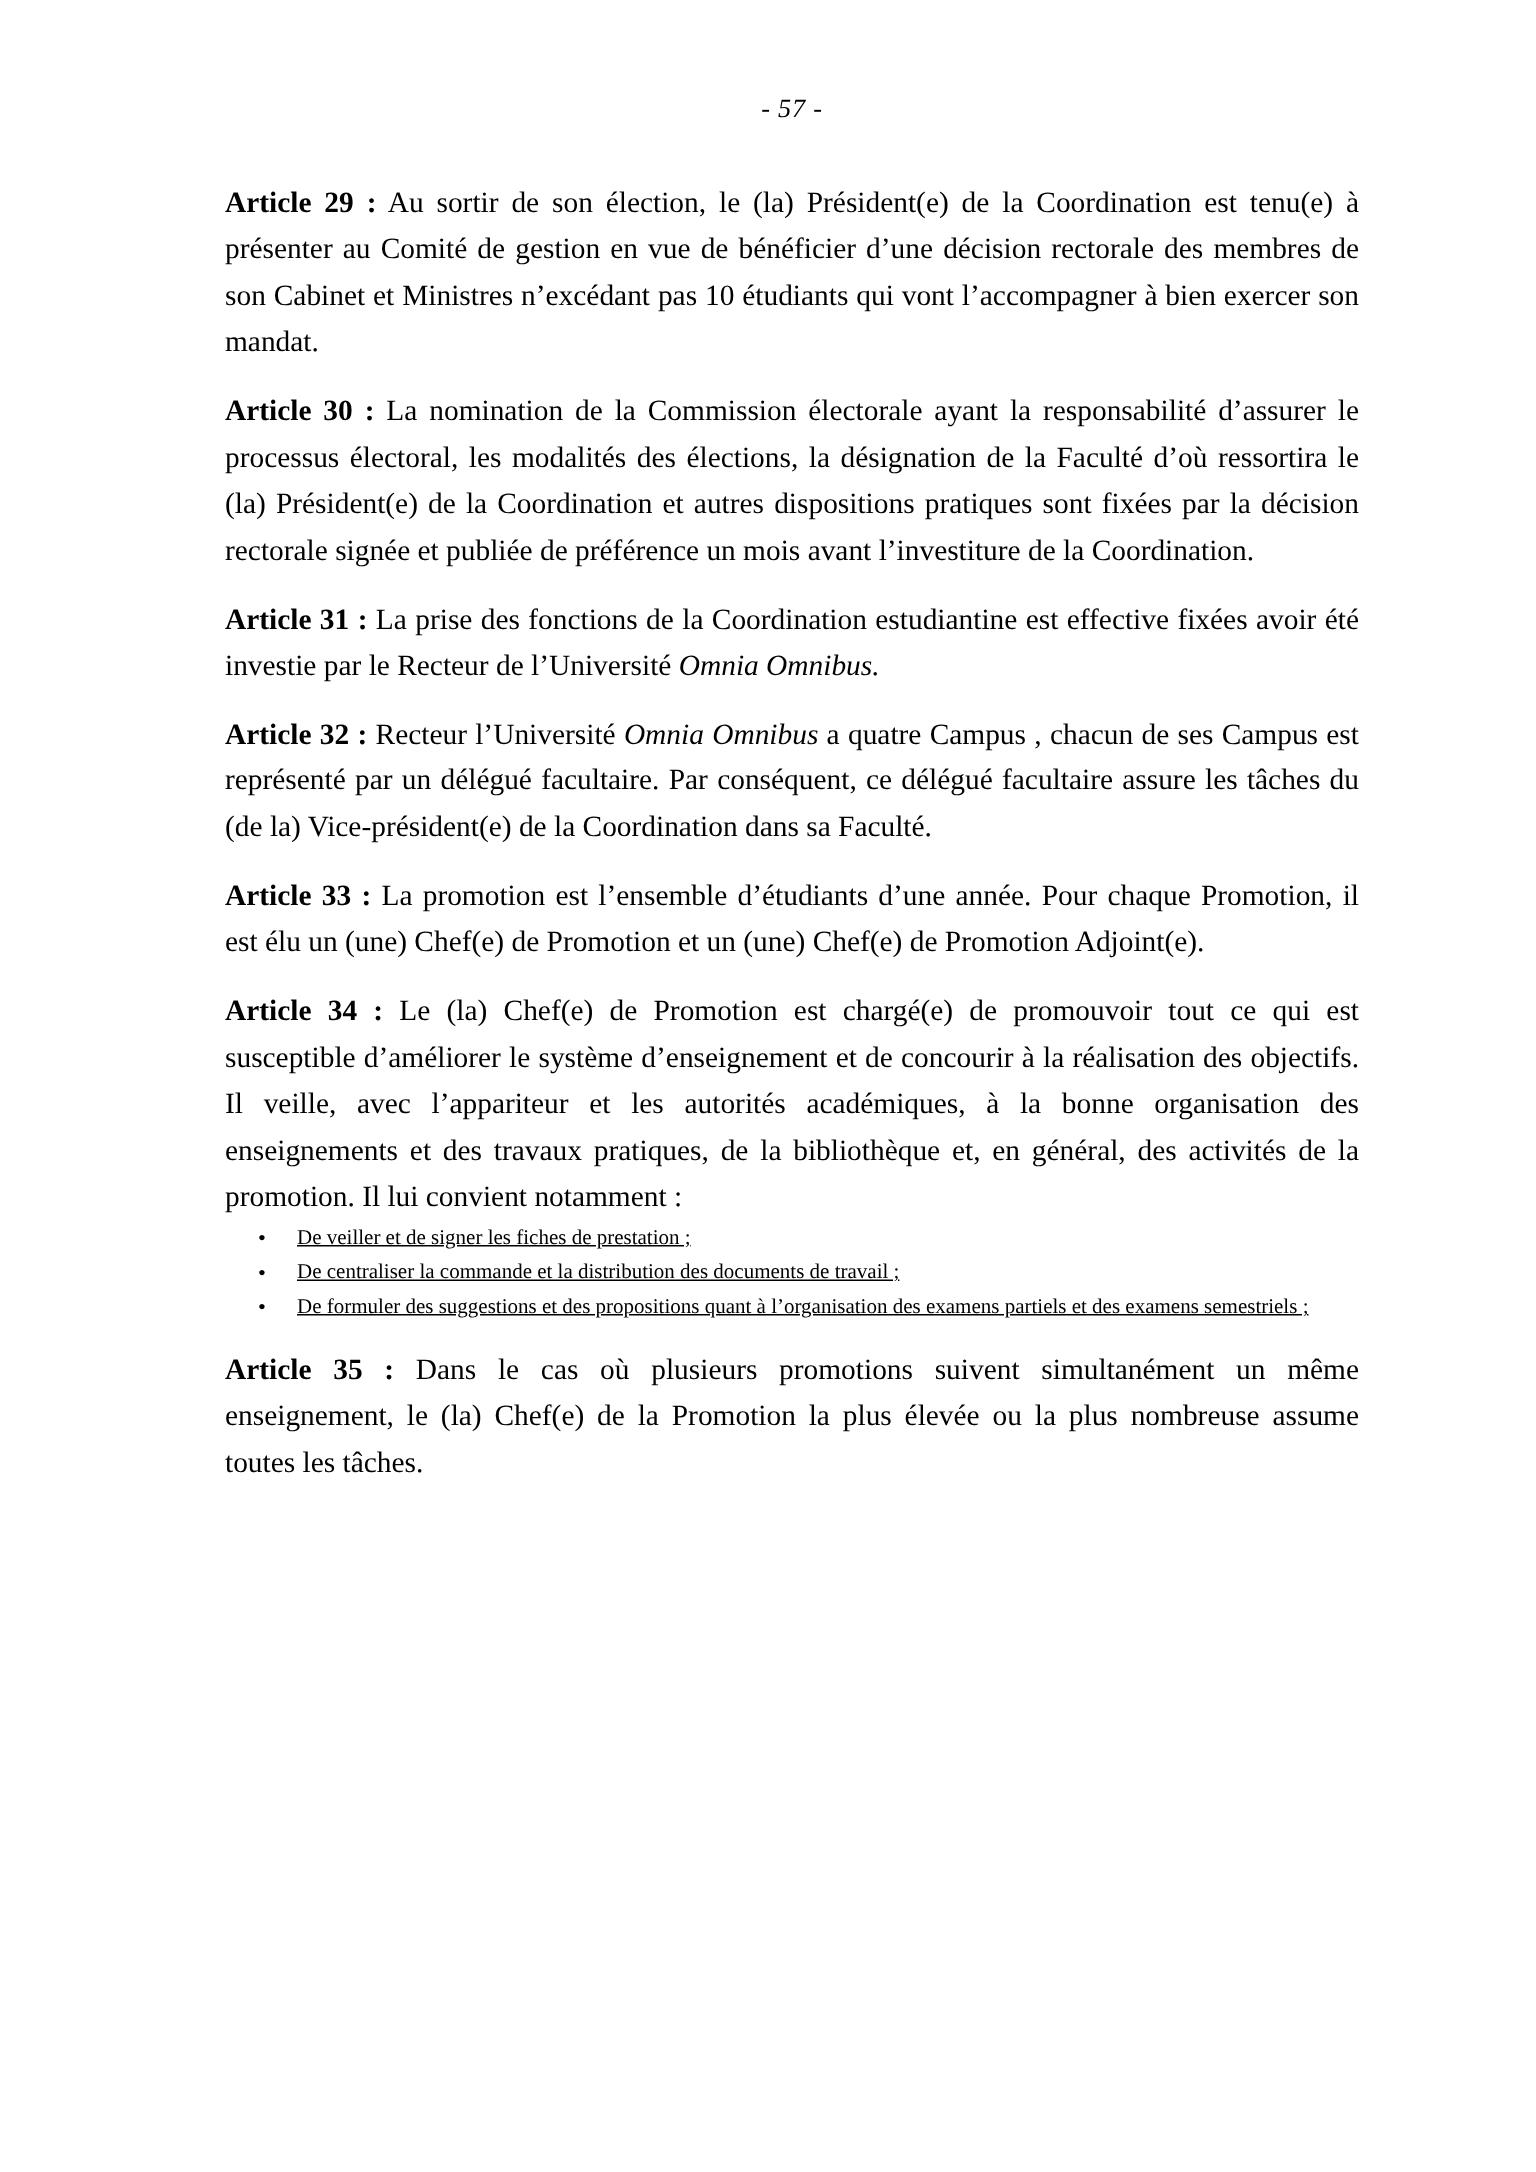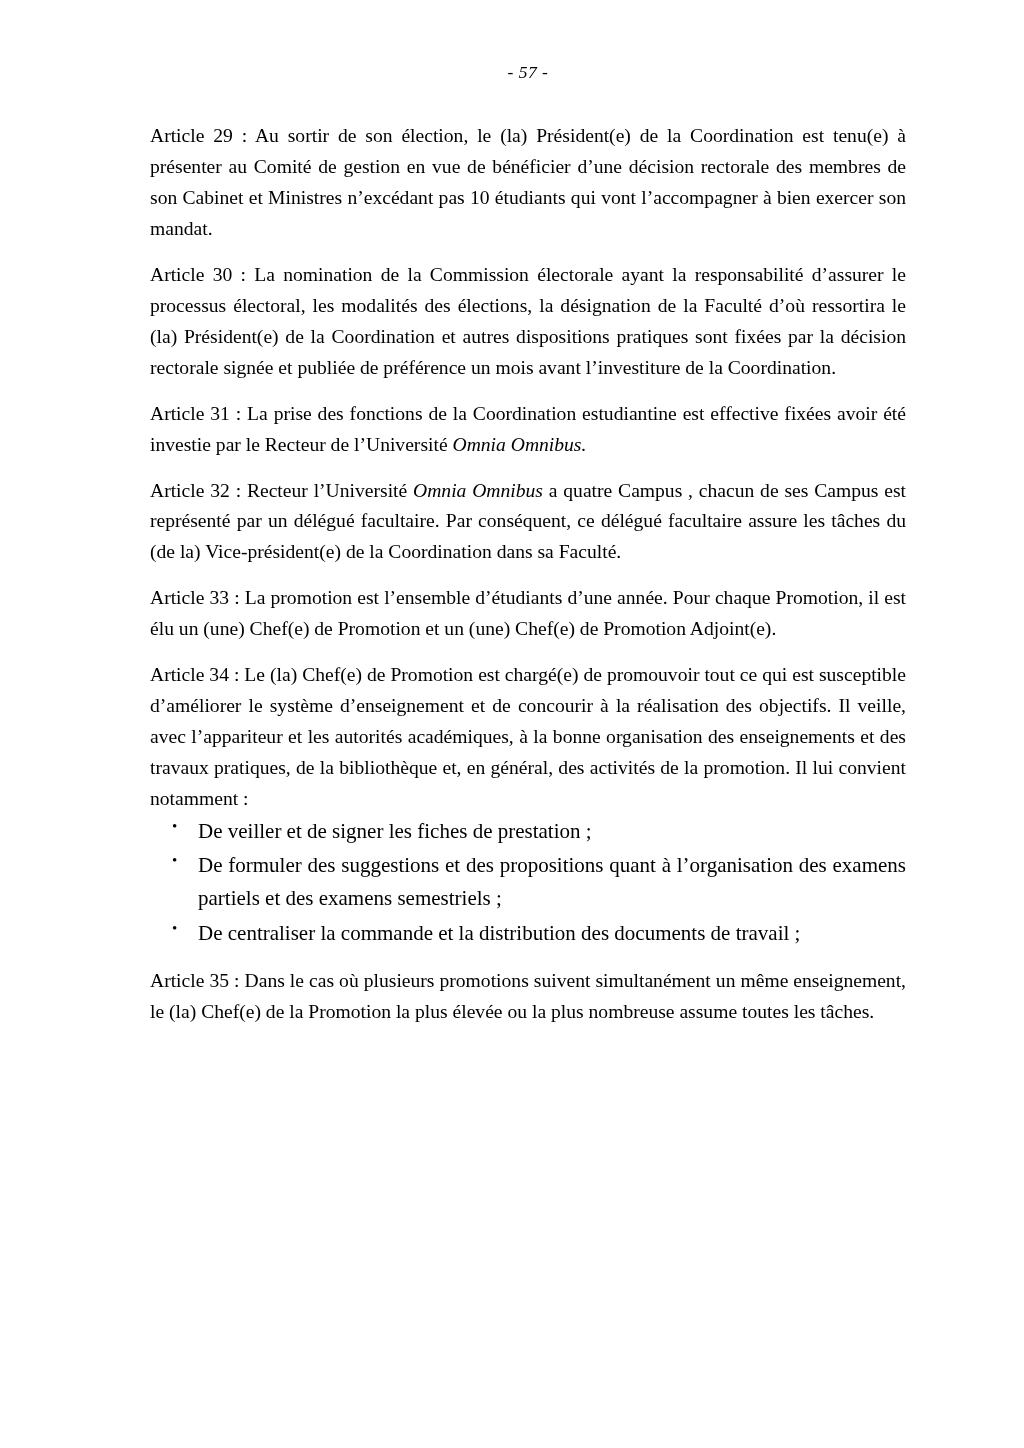--- a/index.html
+++ b/index.html
@@ -30,37 +30,38 @@
   }
   .para {
     font-size: 19.6px;
     line-height: 1.58;
     text-align: justify;
     text-justify: inter-word;
     margin: 0 0 15px 0;
     hyphens: none;
   }
   .para .lead {
-    font-weight: normal;
+    font-weight: bold;
   }
   .it {
     font-style: italic;
   }
   ul.bullets {
     list-style: none;
     margin: 0 0 0 0;
     padding: 0;
   }
   ul.bullets li {
-    font-size: 21px;
+    font-size: 14px;
     line-height: 1.58;
     text-align: justify;
     position: relative;
     padding-left: 48px;
     margin-bottom: 1px;
+    text-decoration: underline;
   }
   ul.bullets li::before {
     content: "\2022";
     position: absolute;
     left: 22px;
     top: 0;
     font-size: 15px;
   }
   .para.tight {
     margin-bottom: 0;
@@ -95,21 +96,21 @@
   <p class="para">
     <span class="lead">Article 33 :</span><span> La promotion est l’ensemble d’étudiants d’une année. Pour chaque Promotion, il est élu un (une) Chef(e) de Promotion et un (une) Chef(e) de Promotion Adjoint(e).</span>
   </p>
 
   <p class="para tight">
     <span class="lead">Article 34 :</span><span> Le (la) Chef(e) de Promotion est chargé(e) de promouvoir tout ce qui est susceptible d’améliorer le système d’enseignement et de concourir à la réalisation des objectifs. Il veille, avec l’appariteur et les autorités académiques, à la bonne organisation des enseignements et des travaux pratiques, de la bibliothèque et, en général, des activités de la promotion. Il lui convient notamment :</span>
   </p>
 
   <ul class="bullets">
     <li>De veiller et de signer les fiches de prestation ;</li>
+    <li>De centraliser la commande et la distribution des documents de travail ;</li>
     <li>De formuler des suggestions et des propositions quant à l’organisation des examens partiels et des examens semestriels ;</li>
-    <li>De centraliser la commande et la distribution des documents de travail ;</li>
   </ul>
 
   <p class="para after-list">
     <span class="lead">Article 35 :</span><span> Dans le cas où plusieurs promotions suivent simultanément un même enseignement, le (la) Chef(e) de la Promotion la plus élevée ou la plus nombreuse assume toutes les tâches.</span>
   </p>
 
 </div>
 
 </body></html>

